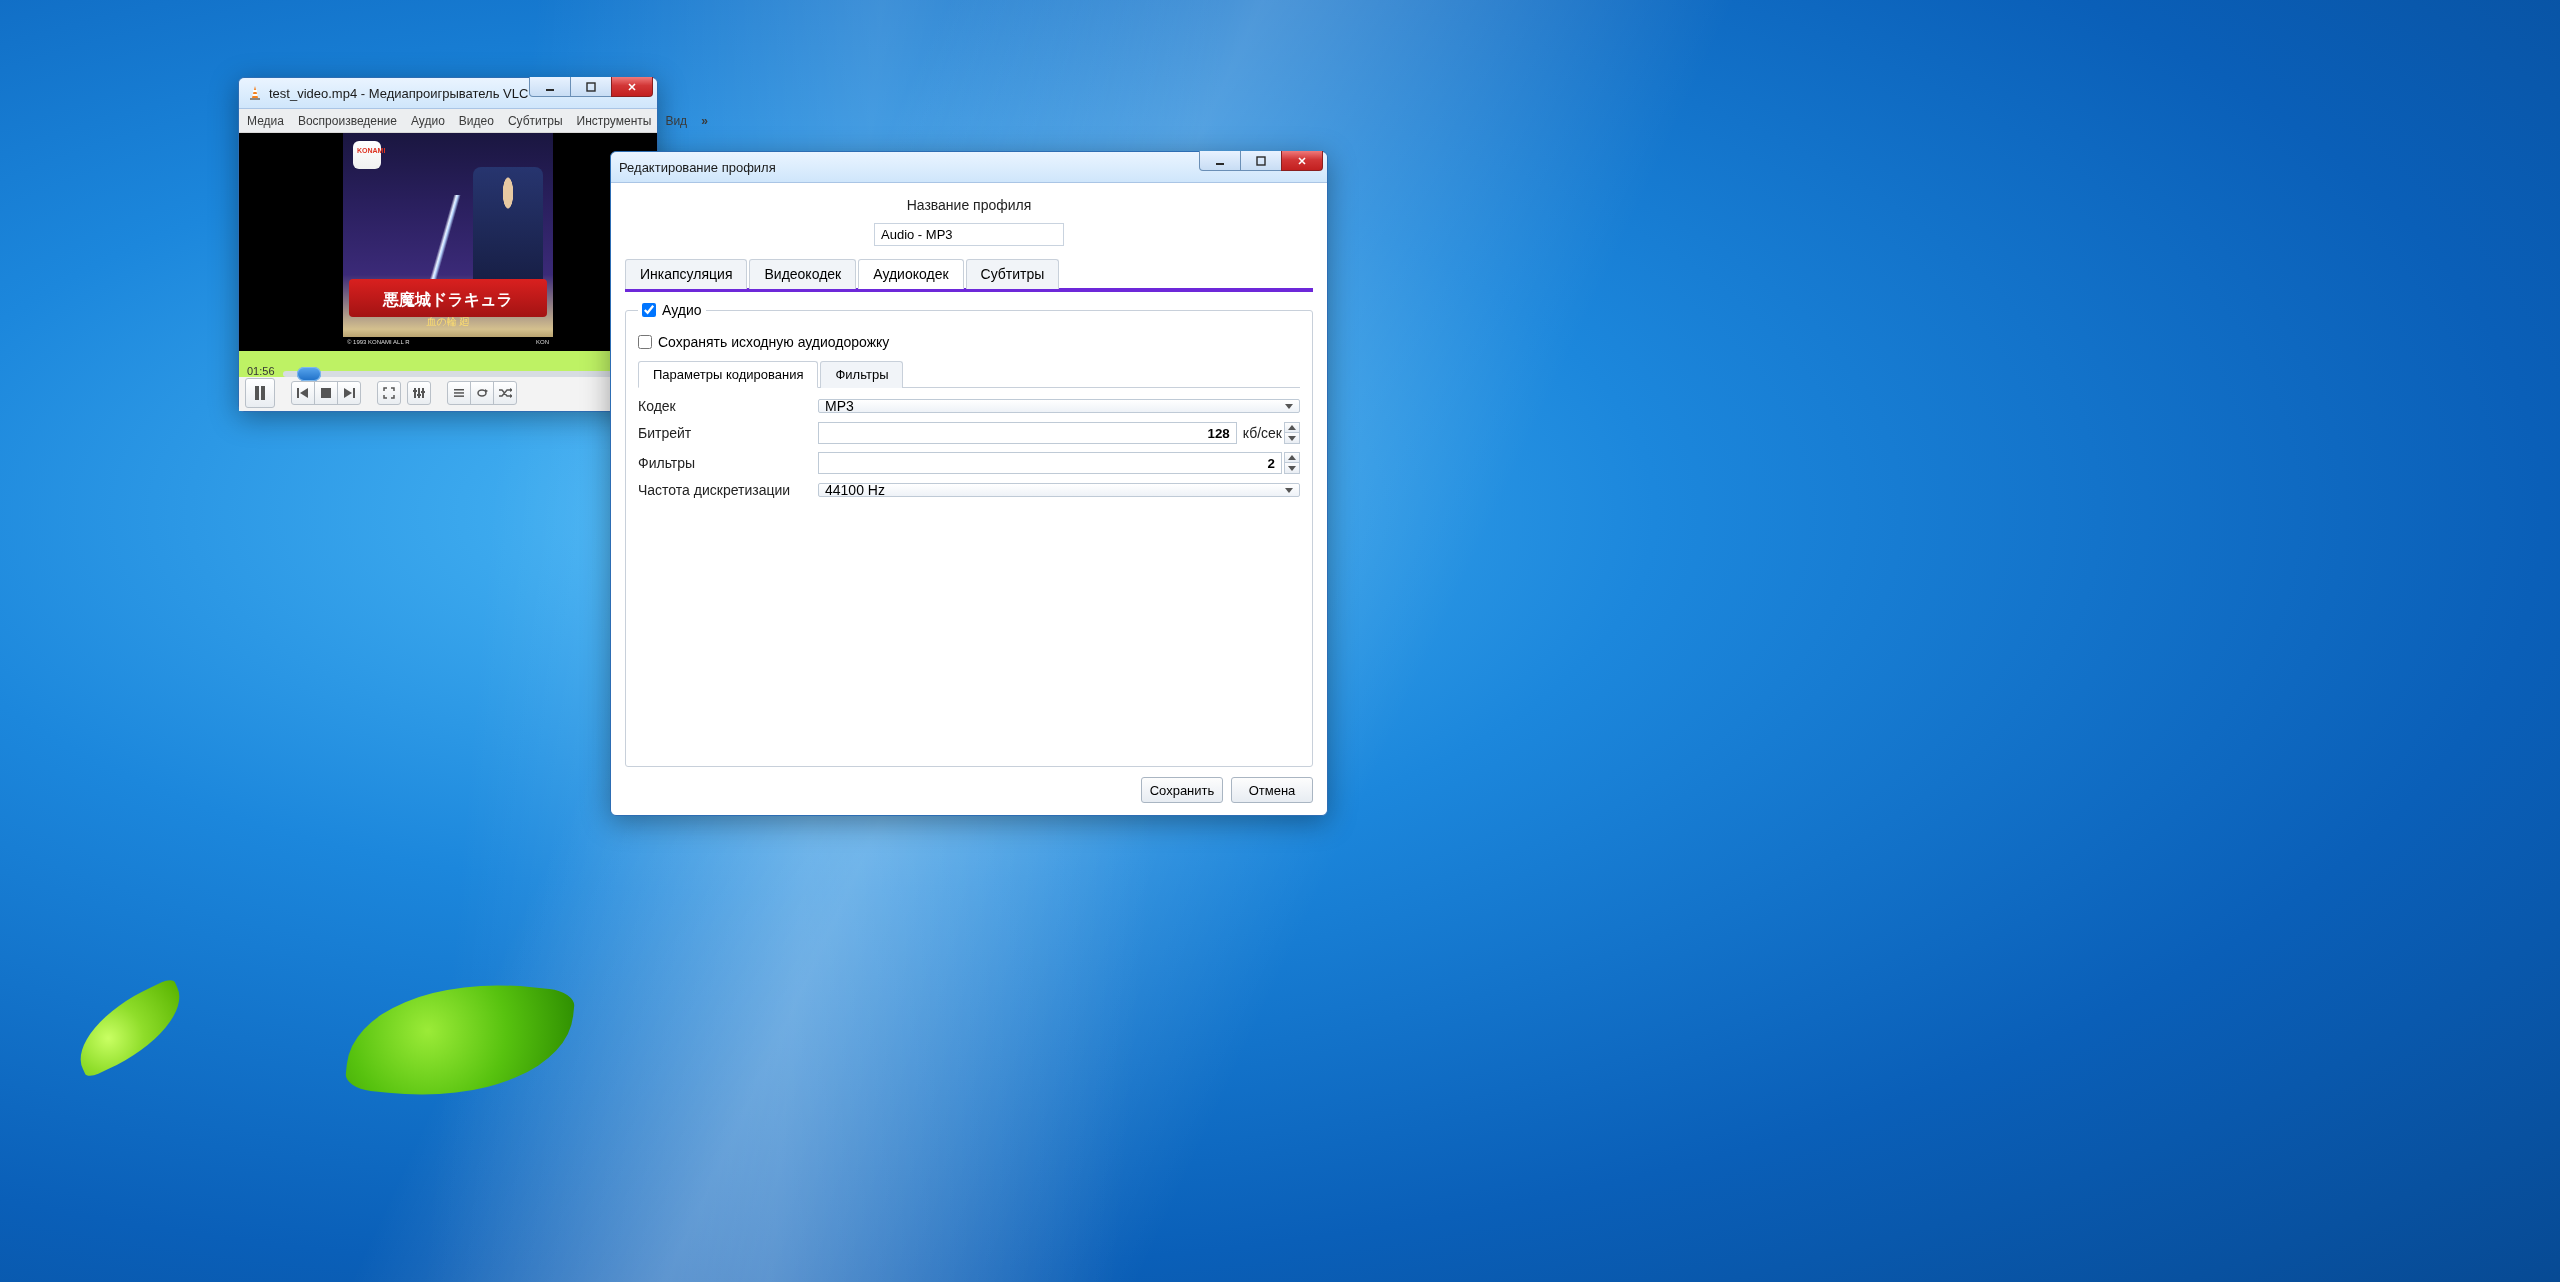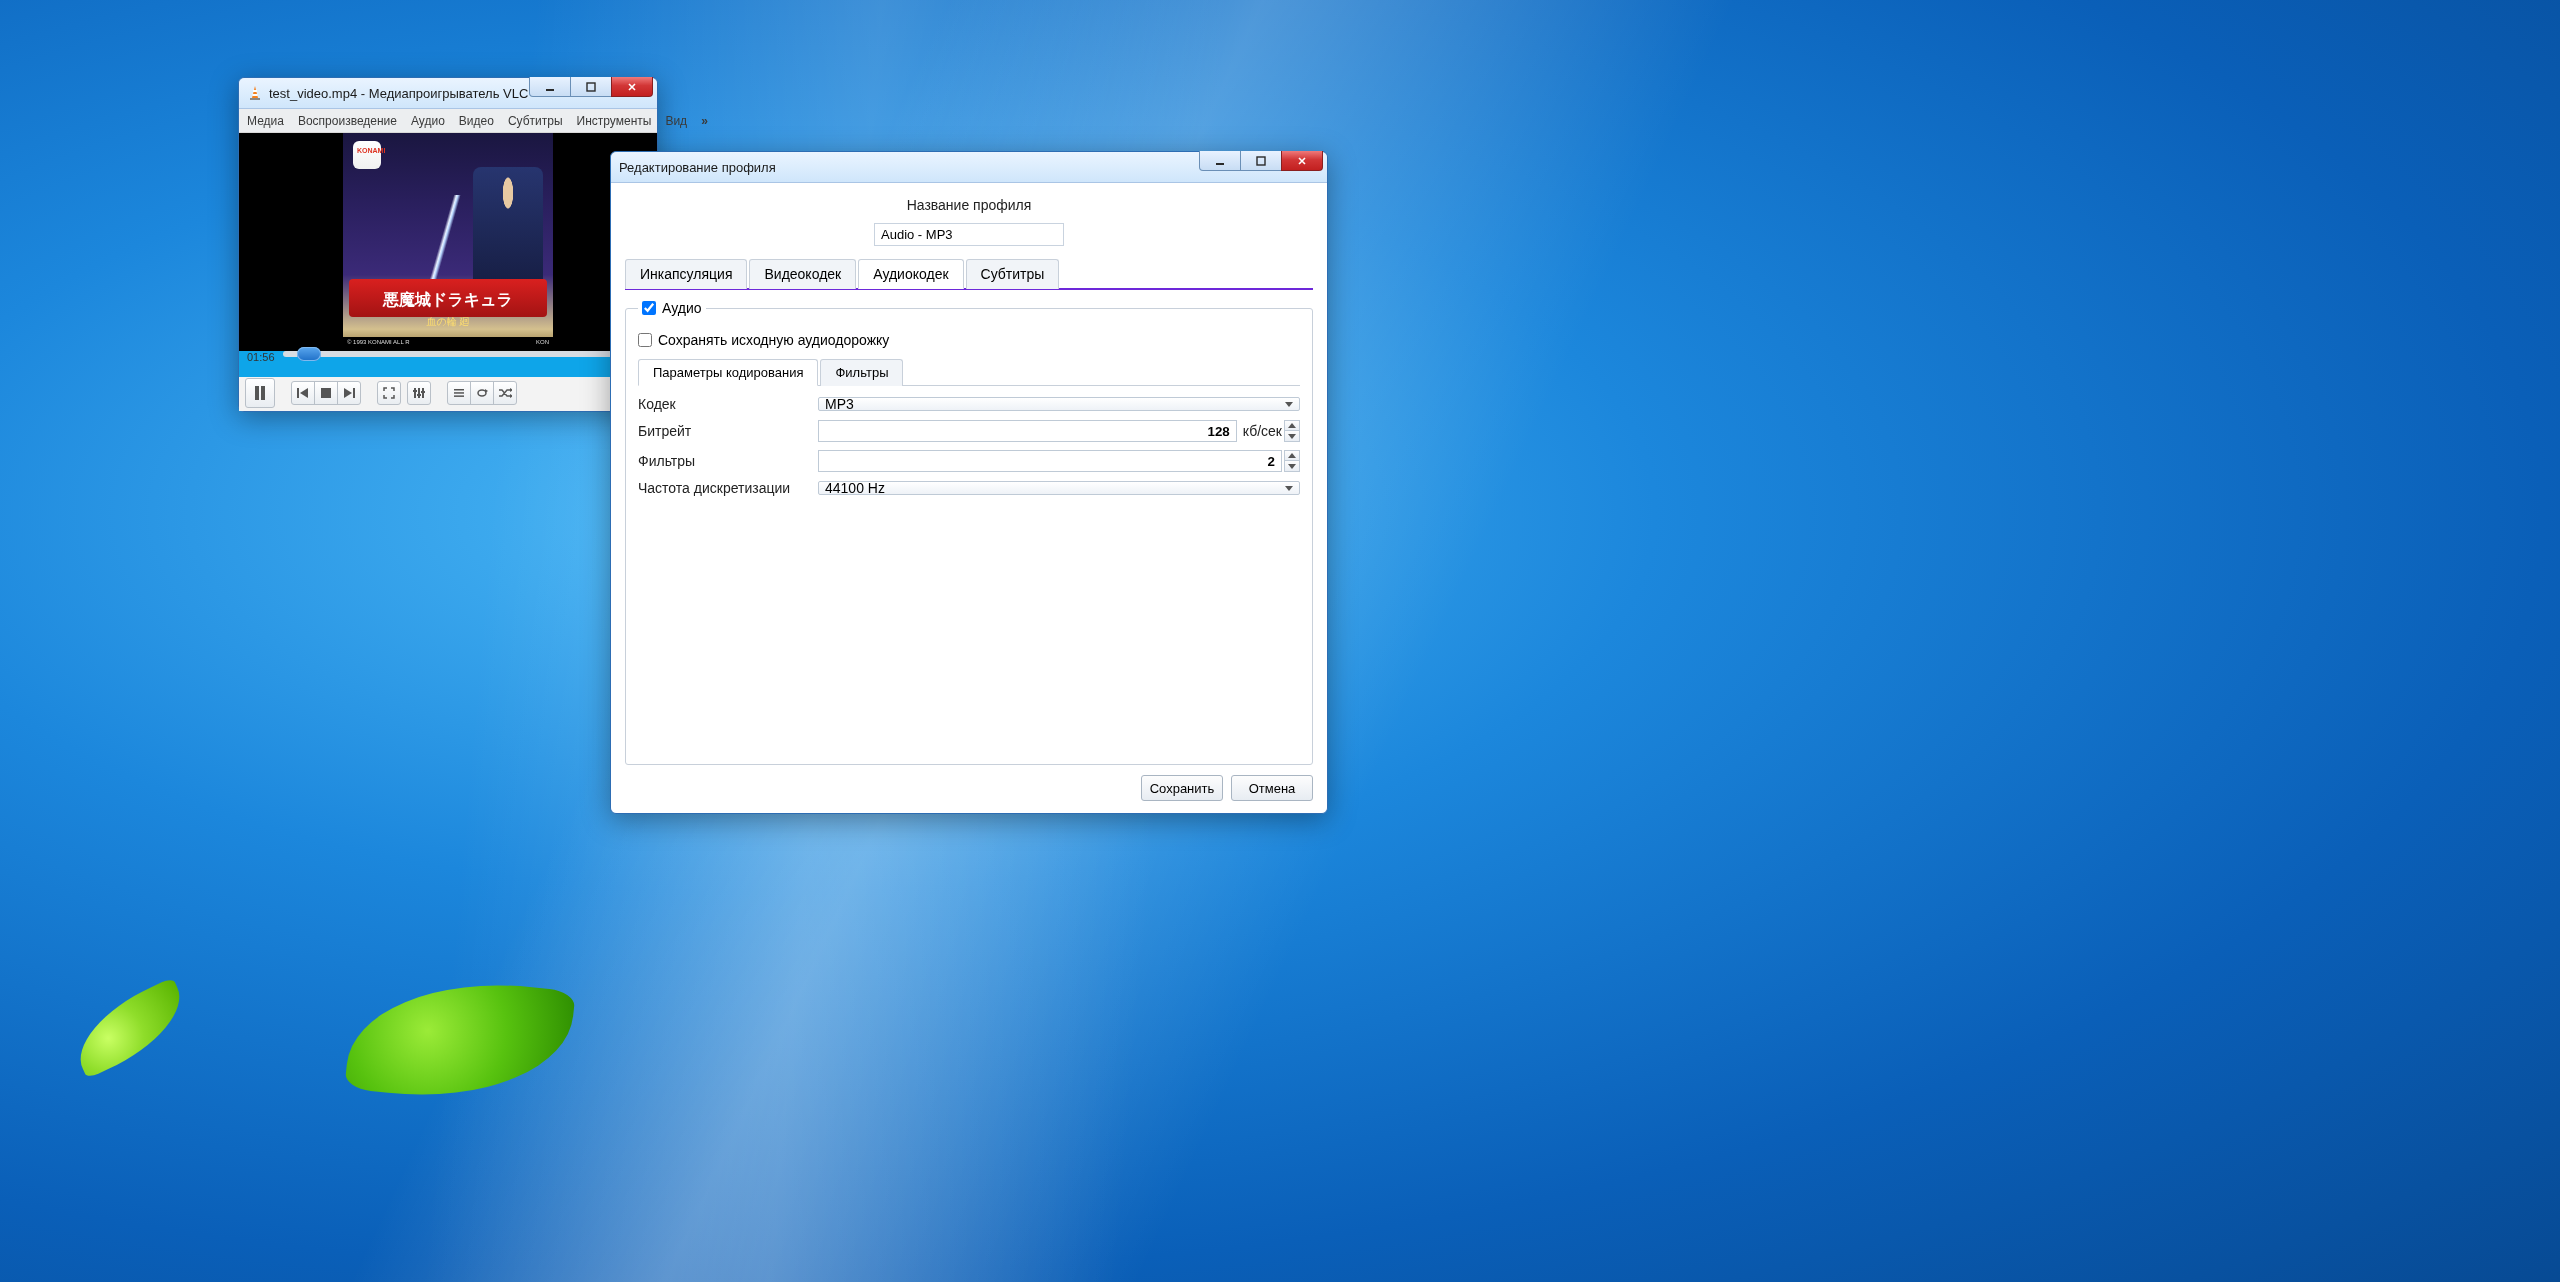--- a/index.html
+++ b/index.html
@@ -101,21 +101,21 @@
 #video .jp{position:absolute;left:0;right:0;bottom:40px;text-align:center;color:#fff;font-size:16px;font-weight:bold;}
 #video .jp2{position:absolute;left:0;right:0;bottom:22px;text-align:center;color:#ffdf6e;font-size:10px;}
 #video .footer{position:absolute;left:0;right:0;bottom:0;height:14px;background:#000;color:#ddd;font-size:6px;display:flex;justify-content:space-between;padding:2px 4px;}
 #video .lightning{position:absolute;left:82px;top:62px;width:36px;height:100px;
   background:linear-gradient(90deg,transparent 40%,#e8f1ff 48%,#b7d6ff 52%,transparent 60%);
   transform:skewX(-16deg);}
 #video .figure{position:absolute;right:10px;top:34px;width:70px;height:130px;
   background:radial-gradient(ellipse at 50% 20%, #e7c9a2 0 10%, transparent 11%),
              linear-gradient(#27356f,#151c40);
   border-radius:8px;}
-#timebar{height:26px;display:flex;align-items:flex-start;padding:0 8px;gap:8px;background:#0ea5e9;}
+#timebar{height:26px;display:flex;align-items:flex-end;padding:0 8px;gap:8px;background:#bef264;}
 #timebar .time{font-size:11px;color:#333;}
 #timebar .track{flex:1;height:6px;background:#d7dce2;border-radius:3px;position:relative;}
 #timebar .track .knob{
   position:absolute;left:4%;top:-4px;width:24px;height:14px;border-radius:7px;
   background:linear-gradient(#5aa7ef,#1e6fc7);
   box-shadow:0 0 0 1px #7fb9ef inset;
 }
 #controls{height:34px;display:flex;align-items:center;gap:6px;padding:4px 6px 6px;background:#f3f3f3;border-radius:0 0 6px 6px;}
 .tbtn{
   width:24px;height:24px;border:1px solid #b9c0c8;border-radius:3px;
@@ -131,21 +131,21 @@
 .tbtn svg{pointer-events:none;}
 
 
 #dlg-window{left:610px;top:151px;width:718px;}
 #dlg-client{background:#fff;border-top:1px solid #aac5e5;padding:14px 14px 12px;border-radius:0 0 6px 6px;}
 .row{display:flex;align-items:center;gap:10px;margin-bottom:12px;flex-direction:column;}
 .label{color:#222;}
 input.text{
   flex:1;border:1px solid #c9d3df;padding:3px 6px;height:24px;font-family:inherit;font-size:13px;background:#fff;
 }
-.tabbar{display:flex;border-bottom:2px solid #6d28d9;margin-bottom:10px;}
+.tabbar{display:flex;border-bottom:4px solid #6d28d9;margin-bottom:10px;}
 .tab{
   padding:6px 14px;border:1px solid #c8d0da;border-bottom:none;background:#f1f4f8;
   margin-right:2px;border-radius:3px 3px 0 0;cursor:pointer;position:relative;top:1px;
 }
 .tab.active{background:#fff;border-bottom:1px solid #fff;}
 
 fieldset.group{
   border:1px solid #c8d0da;border-radius:3px;
   padding:10px 12px 12px;margin-top:4px;
   position:relative;

